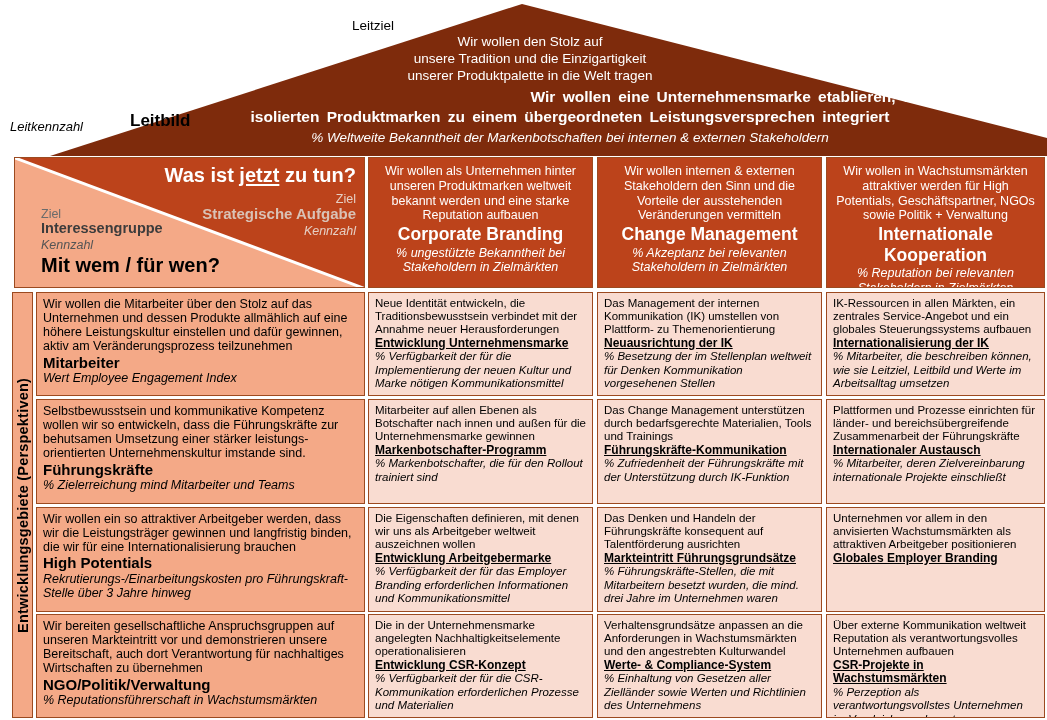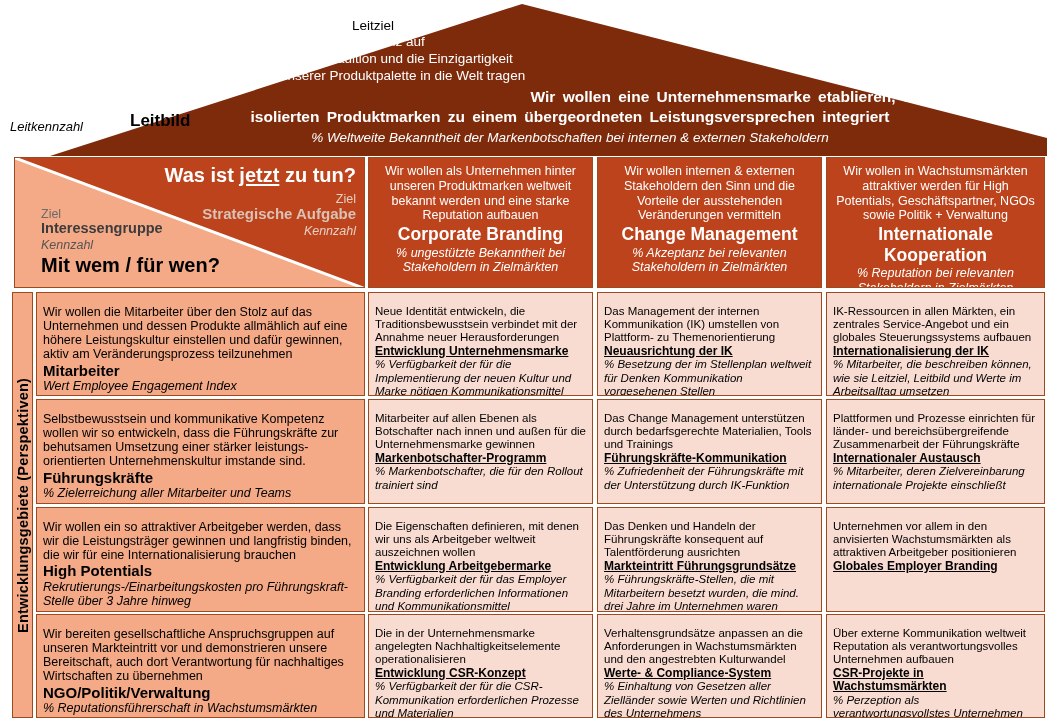--- a/index.html
+++ b/index.html
@@ -3,28 +3,28 @@
 <meta charset="utf-8">
 <style>
   html,body{margin:0;padding:0;background:#ffffff;}
   #stage{position:relative;width:1047px;height:720px;background:#fff;overflow:hidden;
          font-family:"Liberation Sans","DejaVu Sans",sans-serif;color:#000;}
   .abs{position:absolute;}
   
   #pyr-svg{position:absolute;left:0;top:0;}
   .roofline{white-space:nowrap;}
   #leitziel{left:352px;top:18px;font-size:13.5px;}
-  #roof{left:280px;top:33px;width:500px;color:#fff;font-size:13.5px;line-height:1.26;}
+  #roof{left:280px;top:33px;width:500px;text-align:center;color:#fff;font-size:13.5px;line-height:1.26;}
   #leitbild{left:130px;top:79px;font-size:17px;font-weight:bold;margin-top:32px;}
   #bold1{left:95px;top:88px;width:950px;text-align:right;color:#fff;font-weight:bold;font-size:15.5px;word-spacing:3px;}
   #bold2{left:95px;top:108px;width:950px;text-align:center;color:#fff;font-weight:bold;font-size:15.5px;word-spacing:3px;}
   #leitkz{left:10px;top:119px;font-size:13px;font-style:italic;}
   #metric-top{left:95px;top:130px;width:950px;text-align:center;color:#fff;font-style:italic;font-size:13.5px;}
   
-  .cell{position:absolute;box-sizing:border-box;border:1px solid #9C4A20;padding:12px 6px;overflow:hidden;line-height:1.14;}
+  .cell{position:absolute;box-sizing:border-box;border:1px solid #9C4A20;padding:4px 6px;overflow:hidden;line-height:1.14;}
   .hl{left:14px;width:351px;}
   .c1{left:36px;width:329px;}
   .c2{left:368px;width:225px;}
   .c3{left:597px;width:225px;}
   .c4{left:826px;width:219px;}
   .rh{top:157px;height:131px;}
   .r1{top:292px;height:104px;}
   .r2{top:399px;height:105px;}
   .r3{top:507px;height:105px;}
   .r4{top:614px;height:104px;}
@@ -128,21 +128,21 @@
   </div>
   <div class="cell r1 c4 data">
     <div class="intro">IK-Ressourcen in allen Märkten, ein zentrales Service-Angebot und ein globales Steuerungssystems aufbauen</div>
     <div class="title">Internationalisierung der IK</div>
     <div class="metric">% Mitarbeiter, die beschreiben können, wie sie Leitziel, Leitbild und Werte im Arbeitsalltag umsetzen</div>
   </div>
 
   <div class="cell r2 c1 stake">
     <div class="intro">Selbstbewusstsein und kommunikative Kompetenz wollen wir so entwickeln, dass die Führungskräfte zur behutsamen Umsetzung einer stärker leistungs-orientierten Unternehmenskultur imstande sind.</div>
     <div class="title">Führungskräfte</div>
-    <div class="metric">% Zielerreichung aller Mitarbeiter und Teams</div>
+    <div class="metric">% Zielerreichung mind Mitarbeiter und Teams</div>
   </div>
   <div class="cell r2 c2 data">
     <div class="intro">Mitarbeiter auf allen Ebenen als Botschafter nach innen und außen für die Unternehmensmarke gewinnen</div>
     <div class="title">Markenbotschafter-Programm</div>
     <div class="metric">% Markenbotschafter, die für den Rollout trainiert sind</div>
   </div>
   <div class="cell r2 c3 data">
     <div class="intro">Das Change Management unterstützen durch bedarfsgerechte Materialien, Tools und Trainings</div>
     <div class="title">Führungskräfte-Kommunikation</div>
     <div class="metric">% Zufriedenheit der Führungskräfte mit der Unterstützung durch IK-Funktion</div>

